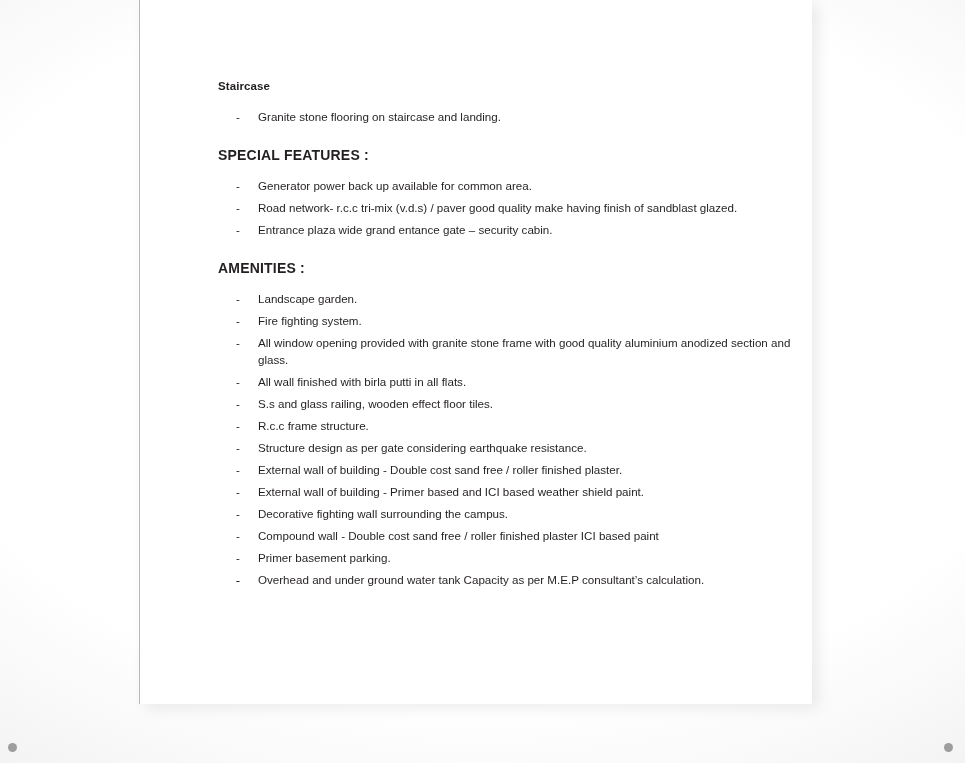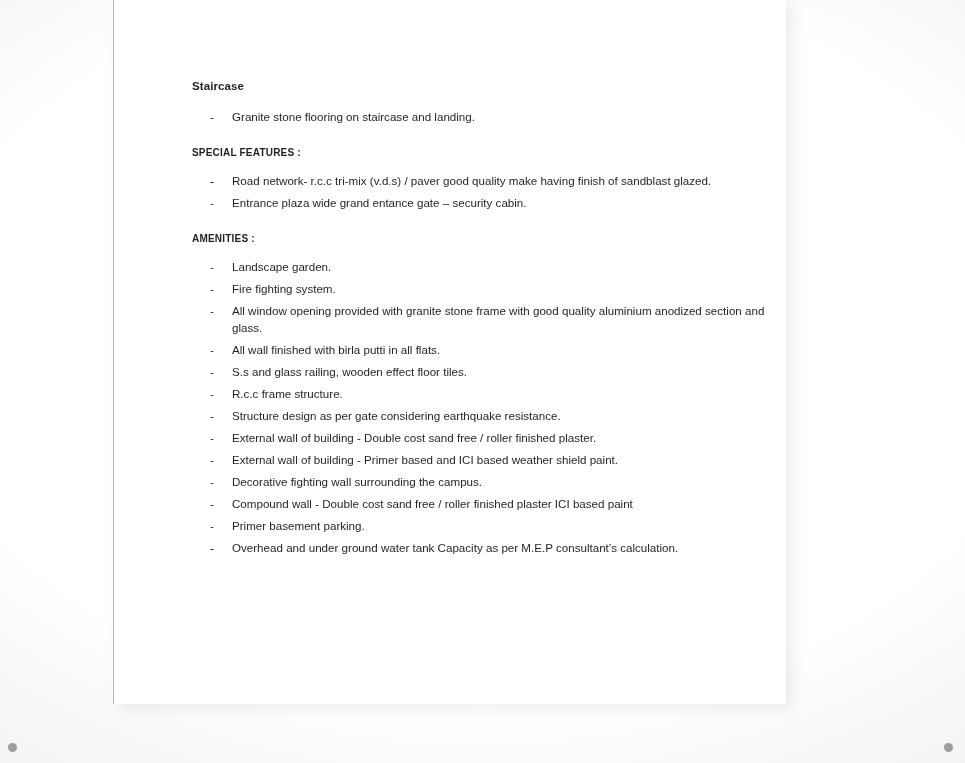--- a/index.html
+++ b/index.html
@@ -22,21 +22,21 @@
   
   #slide-root::before {
     content: "";
     position: absolute;
     left: 0; top: 0; right: 0; bottom: 0;
     background: radial-gradient(ellipse 120% 100% at 50% 45%, #ffffff 0%, #ffffff 48%, #f2f2f2 72%, #e2e2e2 100%);
     pointer-events: none;
   }
   .page-sheet {
     position: absolute;
-    left: 113px;
+    left: 139px;
     top: 0;
     width: 672px;
     height: 704px;
     background: #ffffff;
     border-left: 1px solid #b9b9b9;
     box-shadow: 6px 4px 14px rgba(0,0,0,0.08);
   }
   .doc-body {
     position: absolute;
     left: 78px;
@@ -44,21 +44,21 @@
     width: 580px;
     color: #231f20;
   }
   .heading-small {
     font-size: 11.5px;
     font-weight: bold;
     letter-spacing: 0.1px;
     margin: 0 0 16px 0;
   }
   .heading-large {
-    font-size: 10px;
+    font-size: 14px;
     font-weight: bold;
     letter-spacing: 0.2px;
     margin: 0 0 14px 0;
   }
   .section {
     margin-bottom: 22px;
   }
   .section:last-child {
     margin-bottom: 0;
   }
@@ -112,21 +112,21 @@
       <div class="section">
         <div class="heading-small">Staircase</div>
         <ul class="bullets">
           <li><span class="dash">-</span><span>Granite stone flooring on staircase and landing.</span></li>
         </ul>
       </div>
 
       <div class="section">
         <div class="heading-large">SPECIAL FEATURES :</div>
         <ul class="bullets tight">
-          <li><span class="dash">-</span></li>
+          <li><span class="dash">-</span><span>Generator power back up available for common area.</span></li>
           <li><span class="dash">-</span><span>Road network- r.c.c  tri-mix (v.d.s) / paver good quality make having finish of sandblast glazed.</span></li>
           <li><span class="dash">-</span><span>Entrance plaza wide grand entance gate – security cabin.</span></li>
         </ul>
       </div>
 
       <div class="section">
         <div class="heading-large">AMENITIES :</div>
         <ul class="bullets tight">
           <li><span class="dash">-</span><span>Landscape garden.</span></li>
           <li><span class="dash">-</span><span>Fire fighting system.</span></li>

